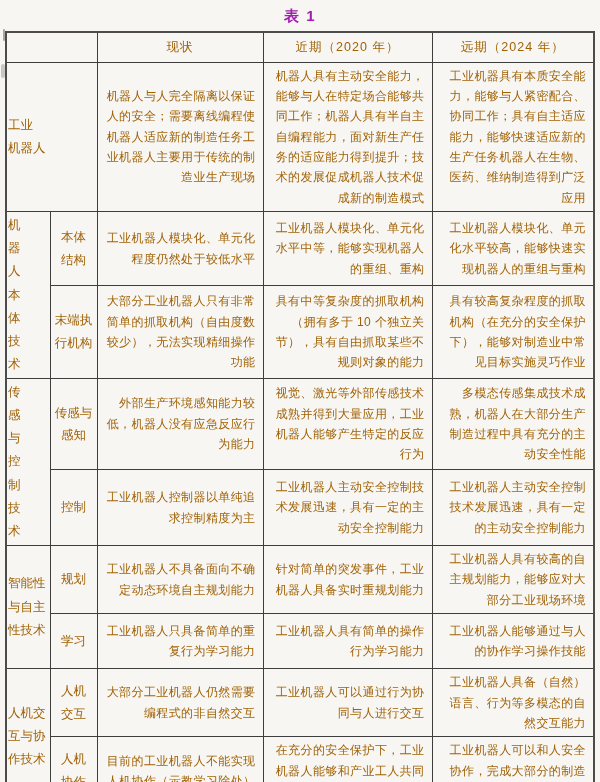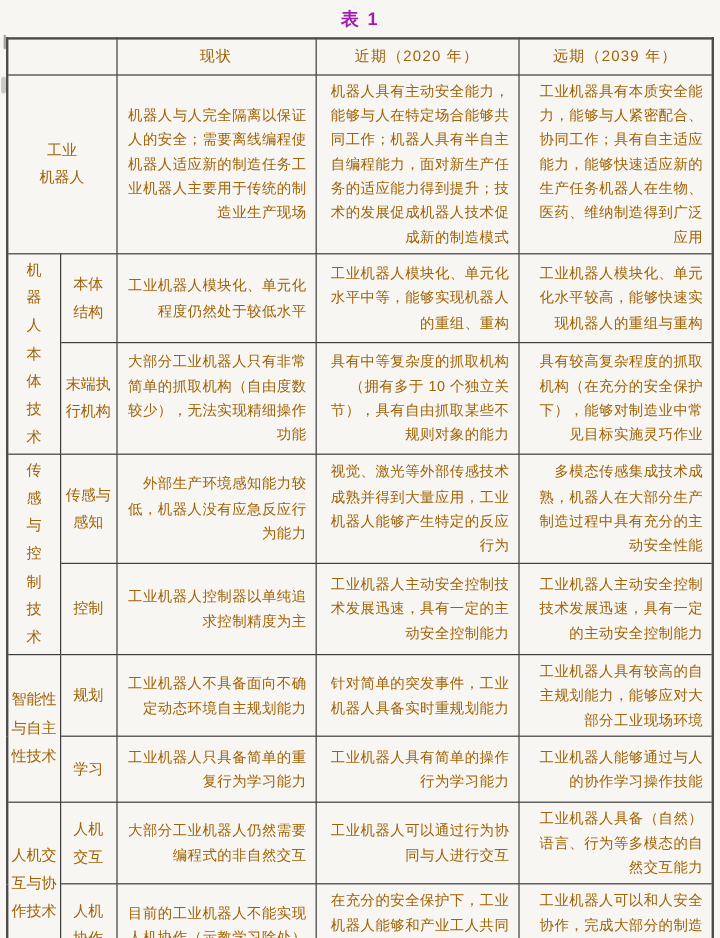--- a/index.html
+++ b/index.html
@@ -25,21 +25,21 @@
     border:2px solid #4c4c4c;
   }
   td{
     border:1.5px solid #3d3d3d;
     font-size:12px;line-height:1.7;letter-spacing:0.4px;
     vertical-align:middle;padding:3px 7px;
     white-space:pre-line;color:#a16207;
   }
   td.hdr{text-align:center;font-size:12.5px;letter-spacing:1px;padding:2px;}
   td.sec{
-    text-align:center;padding:2px 1px;
+    padding:2px 1px;
     font-size:12.5px;line-height:1.85;letter-spacing:0;
   }
   td.sub{
     text-align:center;padding:2px 1px;
     font-size:12.5px;line-height:1.8;letter-spacing:0;
   }
   td.cell{text-align:right;}
   tr.rh{height:30px;}
   tr.r0{height:145px;}
   tr.r1{height:71px;}
@@ -66,21 +66,21 @@
       <col style="width:47px">
     <col style="width:166px">
       <col style="width:169px">
       <col style="width:162px">
   </colgroup>
   <tbody>
     <tr class="rh">
       <td class="hdr" colspan="2"></td>
       <td class="hdr">现状</td>
       <td class="hdr">近期（2020 年）</td>
-      <td class="hdr">远期（2039 年）</td>
+      <td class="hdr">远期（2024 年）</td>
     </tr>
 
     <tr class="r0">
       <td class="sec" colspan="2">工业
 机器人</td>
       <td class="cell">机器人与人完全隔离以保证人的安全；需要离线编程使机器人适应新的制造任务工业机器人主要用于传统的制造业生产现场</td>
       <td class="cell">机器人具有主动安全能力，能够与人在特定场合能够共同工作；机器人具有半自主
 自编程能力，面对新生产任务的适应能力得到提升；技术的发展促成机器人技术促成新的制造模式</td>
       <td class="cell">工业机器具有本质安全能力，能够与人紧密配合、协同工作；具有自主适应能力，能够快速适应新的生产任务机器人在生物、医药、维纳制造得到广泛应用</td>
     </tr>

